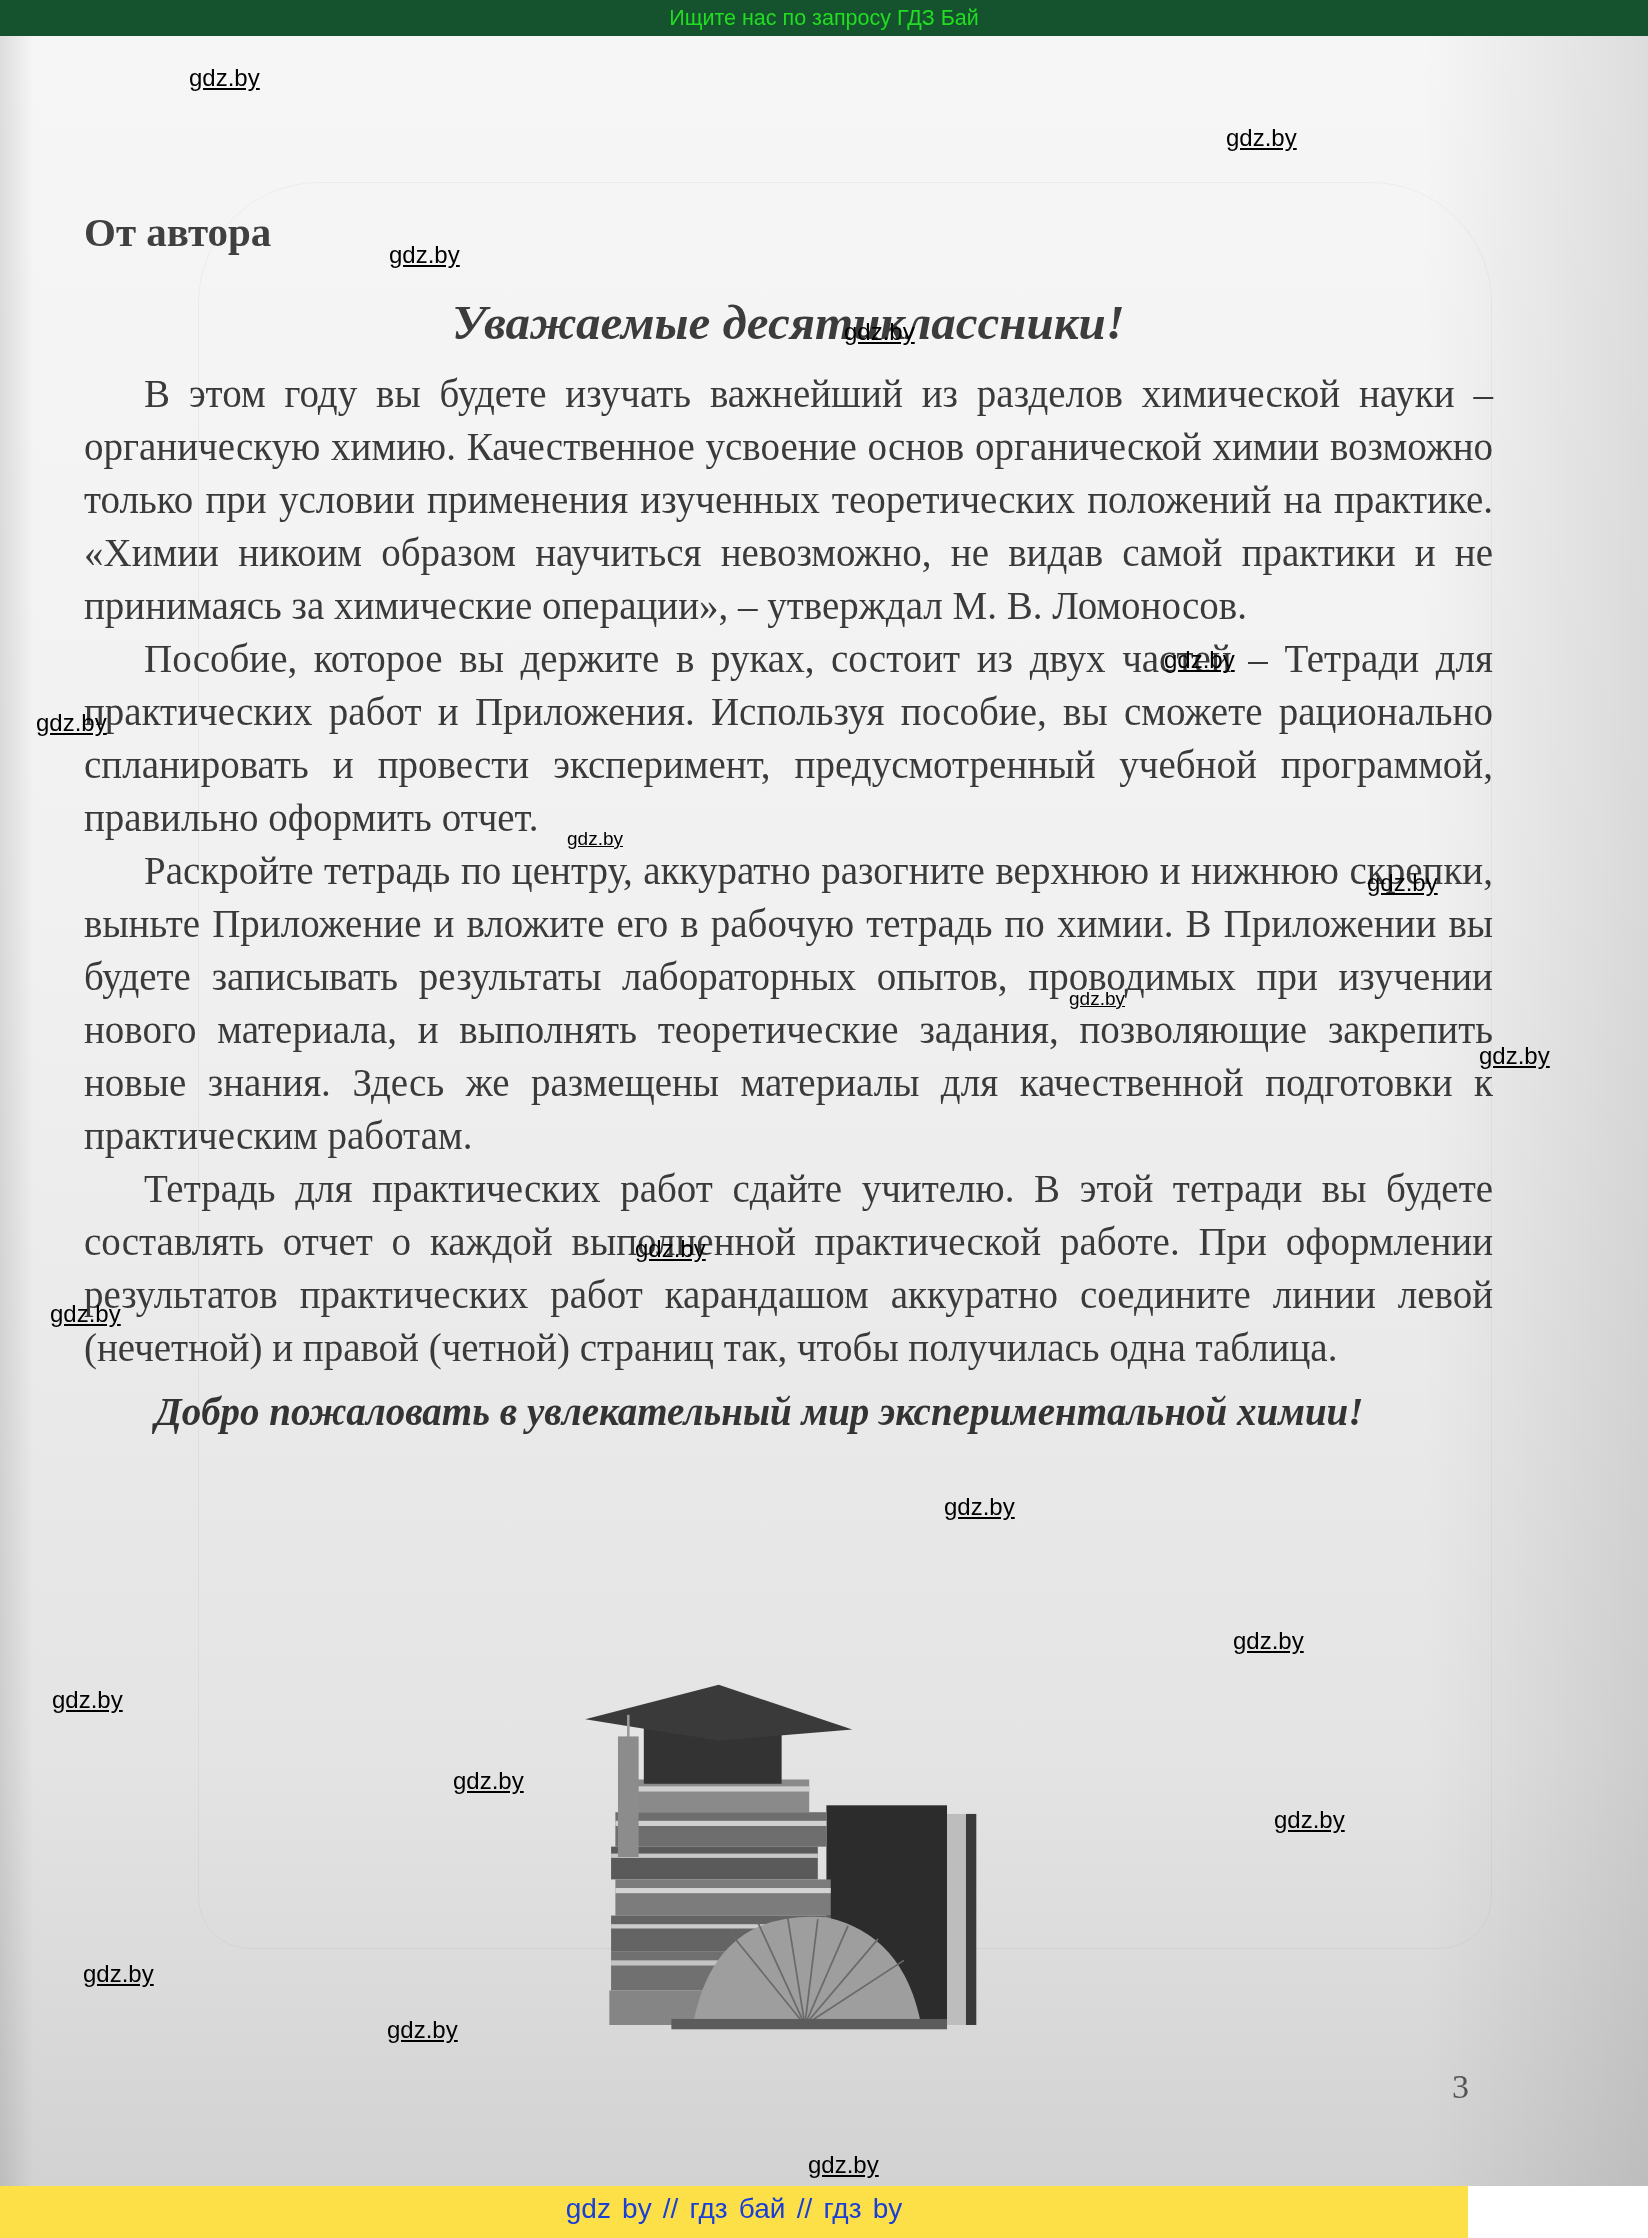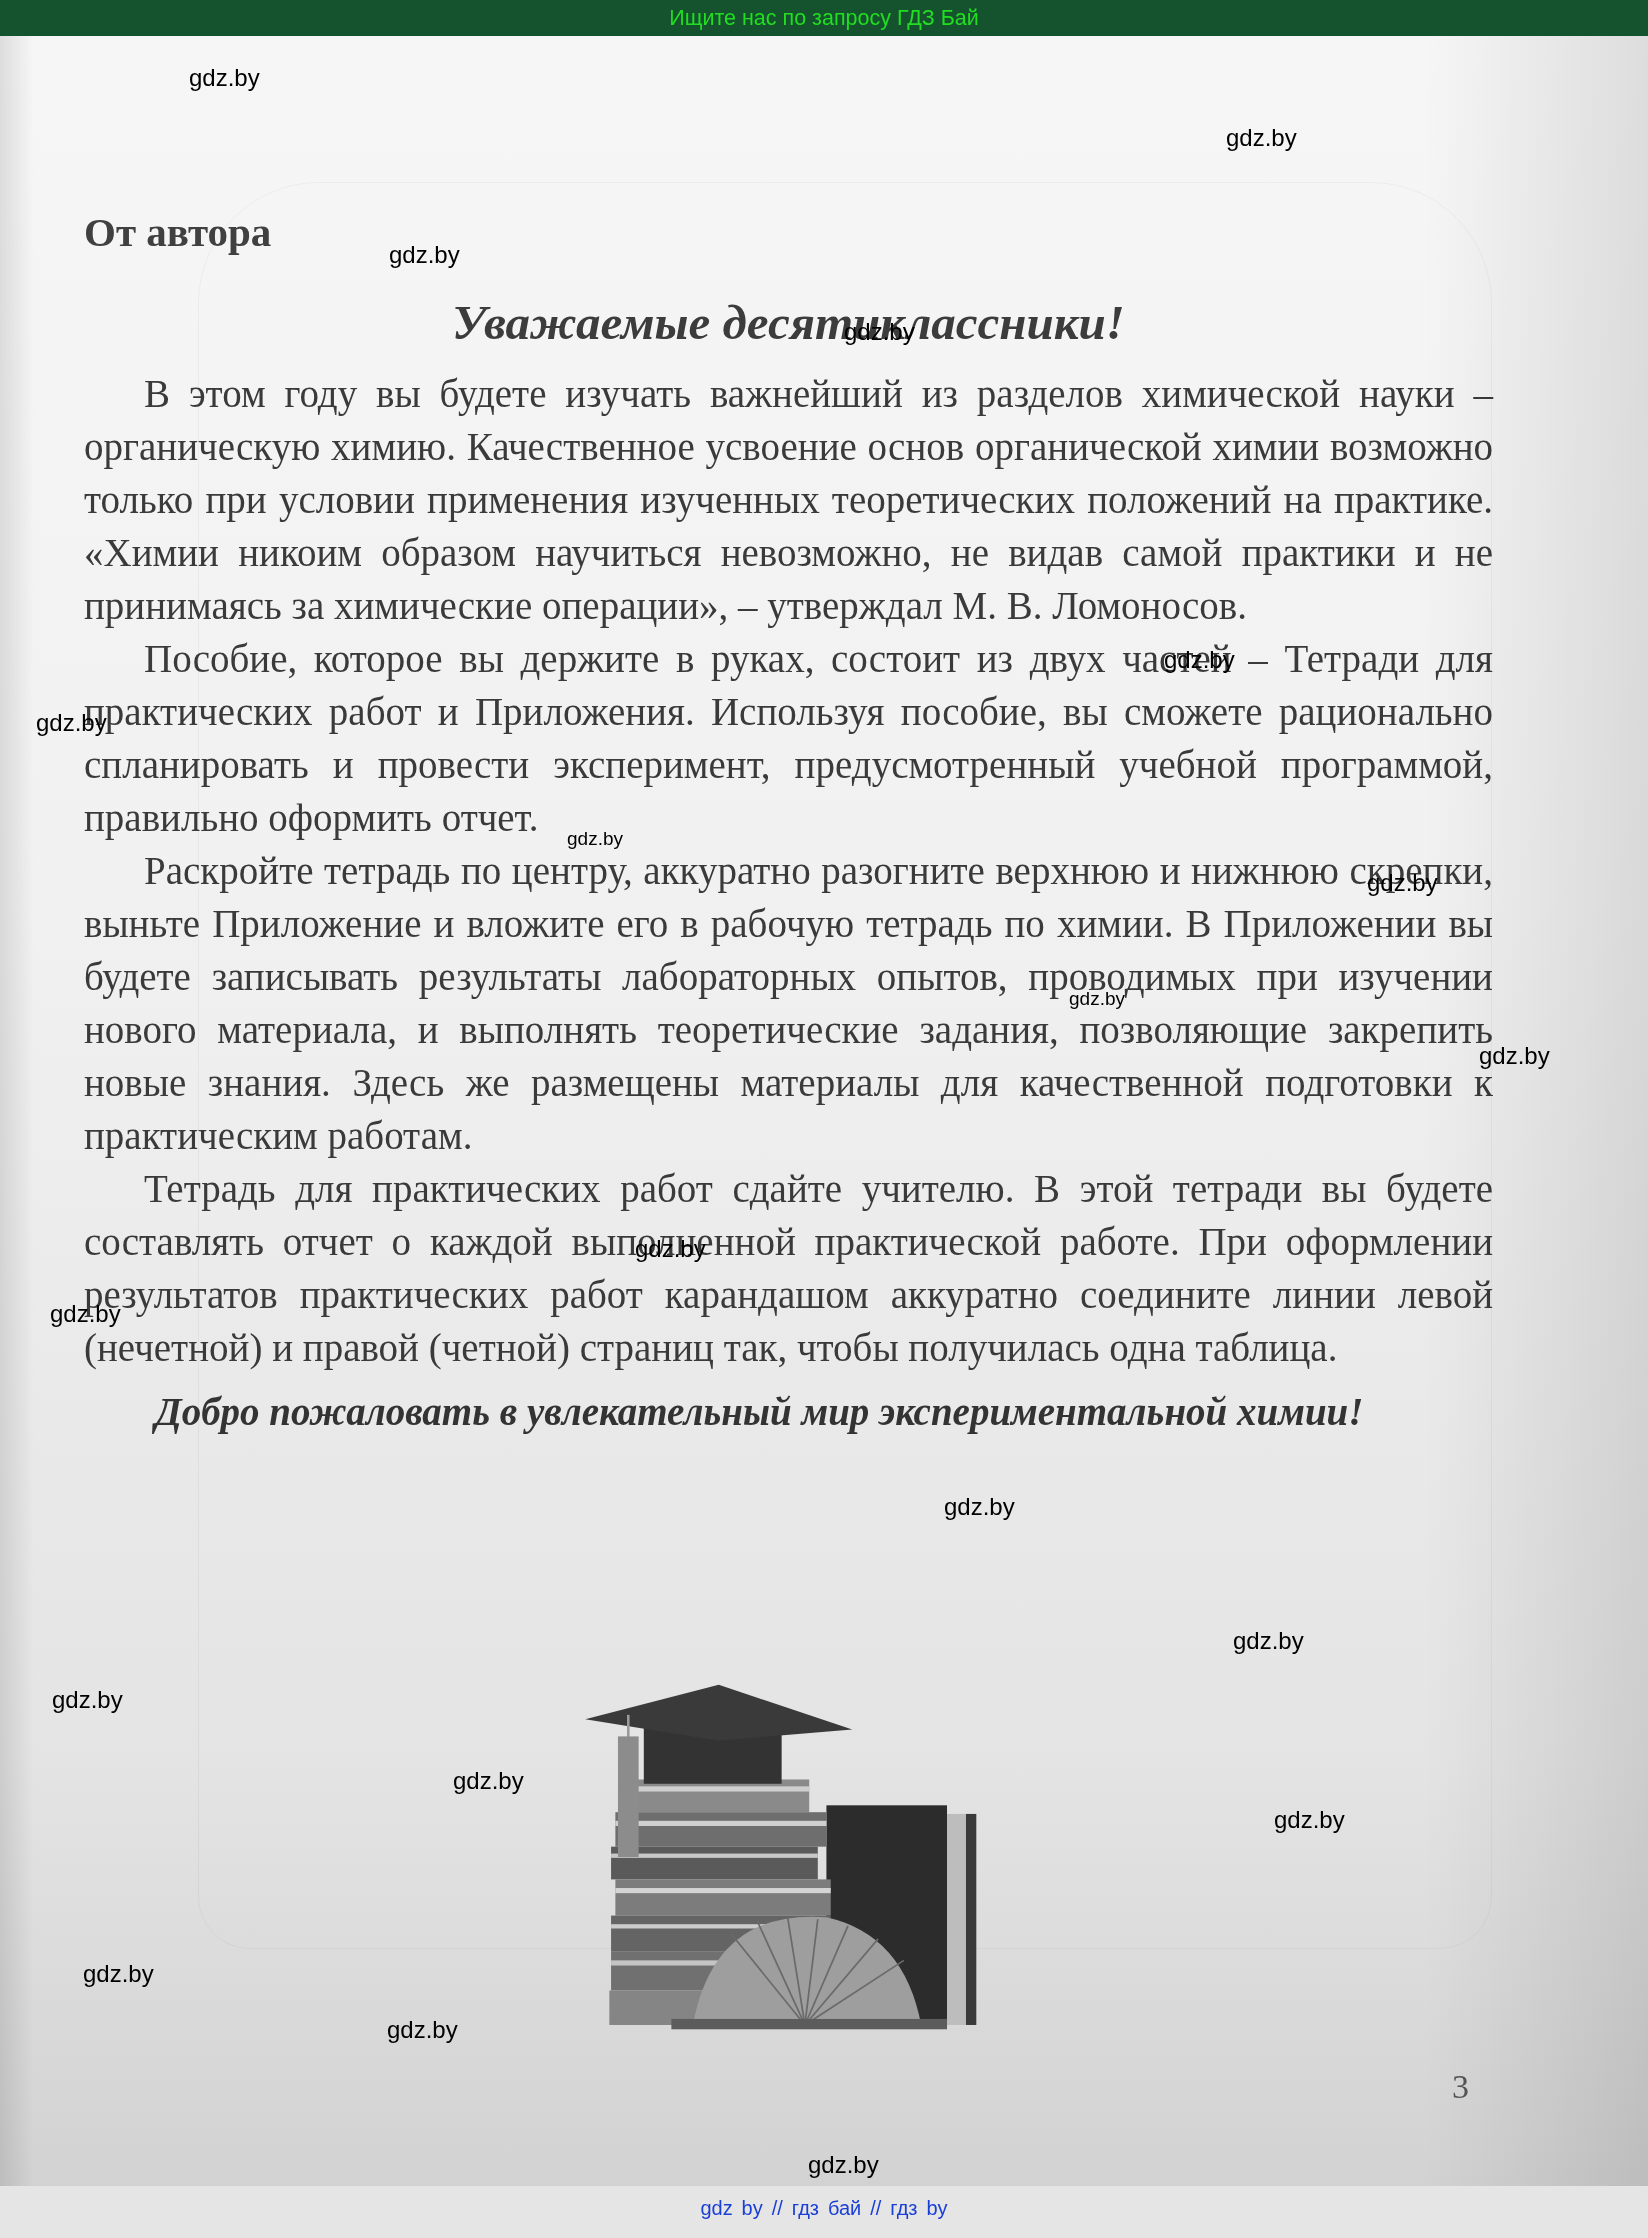--- a/index.html
+++ b/index.html
@@ -55,27 +55,27 @@
     }
     .illustration {
       position: absolute; left: 568px; top: 1640px; width: 491px; height: 362px;
     }
     .page-number {
       position: absolute; left: 1452px; top: 2032px;
       font-family: "Liberation Serif", serif; font-size: 34px; color: #555555;
     }
     .wm {
       position: absolute; font-family: "Liberation Sans", sans-serif;
-      font-size: 24px; color: #000000; white-space: nowrap;
+      font-size: 24px; color: #000000; white-space: nowrap; text-decoration: underline;
     }
     .wm.sm { font-size: 19px; }
     .footer {
-      position: absolute; left: 0; top: 2186px; width: 1648px; height: 53px;
-      background: #e5e5e5; text-align: center;
-      font-family: "Liberation Sans", sans-serif; font-size: 20px; line-height: 45px;
+      position: absolute; left: 0; top: 2186px; width: 1468px; height: 53px;
+      background: #fde047; text-align: center;
+      font-family: "Liberation Sans", sans-serif; font-size: 28px; line-height: 45px;
       color: #1a3fd6; word-spacing: 3.4px;
     }
   </style>
 </head>
 <body>
 
 <div class="top-banner">Ищите нас по запросу ГДЗ Бай</div>
 
 <div class="page">
   <div class="ghost-frame"></div>

